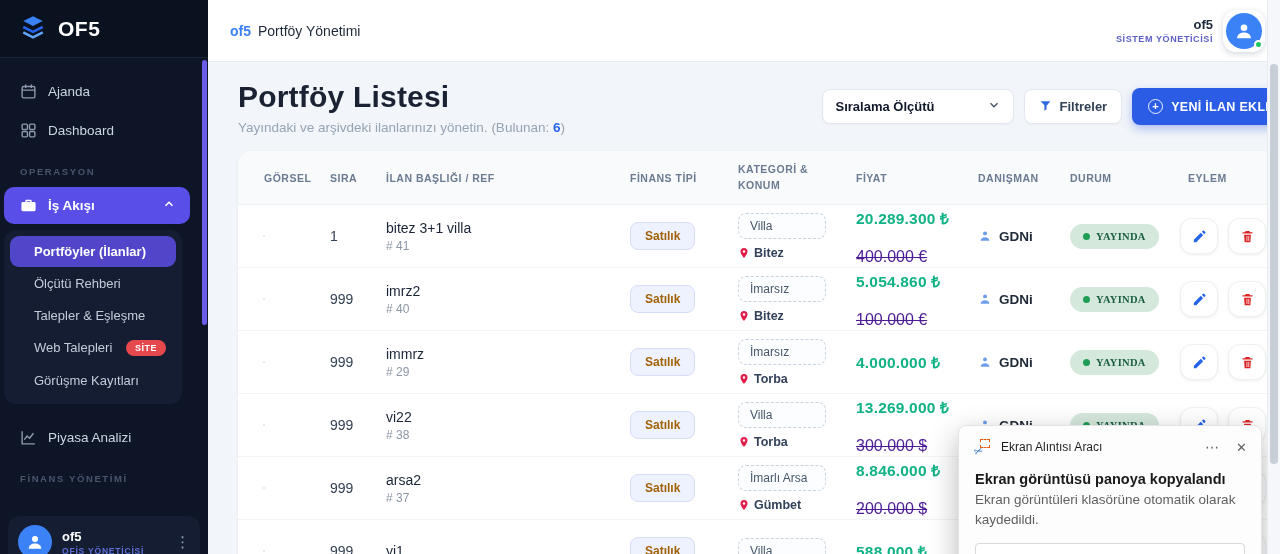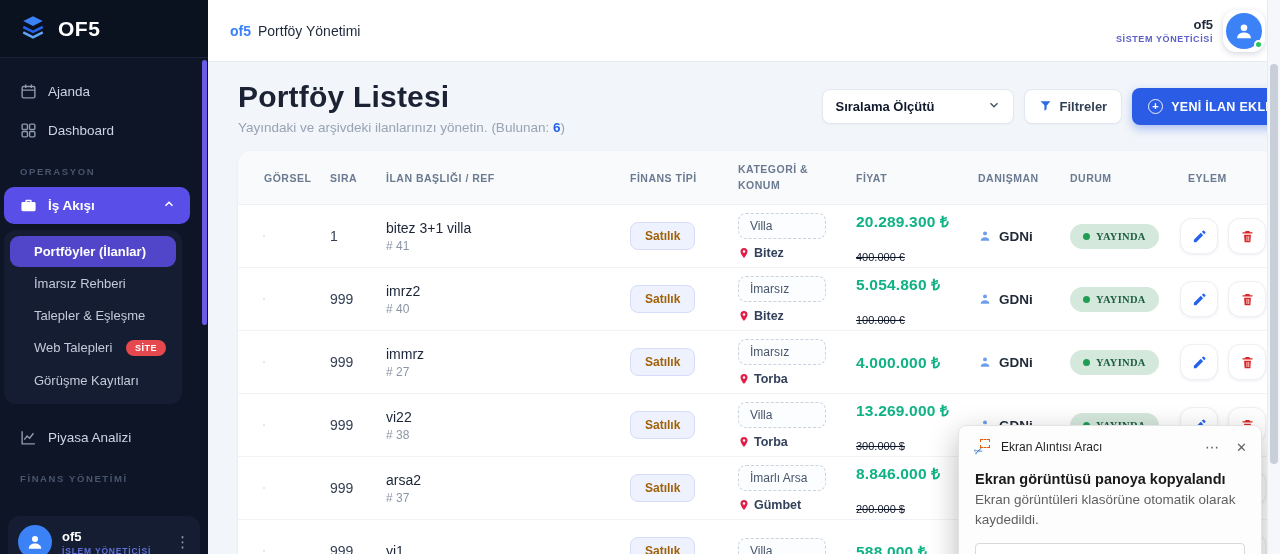--- a/index.html
+++ b/index.html
@@ -68,21 +68,21 @@
   .t4 { background:linear-gradient(165deg,#d3d7cb 0%,#c2cab8 38%,#8fa98f 46%,#17375e 55%,#0a2142 100%); }
   .t5 { background:linear-gradient(135deg,#b56a5e 0%,#d3a18c 35%,#8f4b44 65%,#e0c3ae 100%); }
   .t6 { background:repeating-linear-gradient(180deg,#0d1522 0 7px,#2a3547 7px 9px); }
   .sira { font-size:14px; color:#334155; }
   .rtitle { font-size:14px; font-weight:400; color:#1b2537; }
   .rref { font-size:12px; color:#8b96a6; margin-top:3px; }
   .pill-islem { display:inline-block; background:#eef1fe; border:1px solid #d6dcf9; color:#a16207; font-size:12px; font-weight:700; border-radius:8px; padding:6px 14px; }
   .chip-cat { display:inline-block; background:#fcfdfe; border:1px dashed #c9d3de; color:#47566b; font-size:12px; border-radius:8px; padding:5px 11px; min-width:88px; }
   .loc { display:flex; align-items:center; gap:4px; margin-top:7px; font-size:12.5px; font-weight:700; color:#33415a; }
   .price { font-size:15.5px; font-weight:800; color:#0fb284; letter-spacing:.2px; }
-  .price-alt { font-size:11px; color:#0f172a; text-decoration:line-through; margin-top:19px; }
+  .price-alt { font-size:16px; color:#4c1d95; text-decoration:line-through; margin-top:19px; }
   .agent { display:flex; align-items:center; gap:7px; font-size:13.5px; font-weight:800; color:#1f2937; }
   .pill-status { display:inline-flex; align-items:center; gap:6px; background:#d5e8dc; color:#1b5e41; font-size:10.5px; font-weight:800; letter-spacing:.3px; border-radius:999px; padding:7px 13px;font-family:Liberation Serif, serif; }
   .dot-g { width:7px; height:7px; border-radius:50%; background:#1f9d55; }
   .actions { display:flex; gap:10px; justify-content:flex-end; }
   .act-btn { width:38px; height:36px; background:#fff; border:1px solid #eef0f3; border-radius:12px; display:flex; align-items:center; justify-content:center; cursor:pointer; box-shadow:0 1px 3px rgba(20,40,80,.08); }
 
   
   .toast { position:fixed; left:958px; top:425px; width:304px; height:200px; background:#fdfdfd; border:1px solid #e3e3e3; border-radius:8px; box-shadow:0 10px 30px rgba(0,0,0,.28); z-index:50; }
   .toast-head { display:flex; align-items:center; gap:9px; padding:13px 14px 8px 16px; }
   .toast-app { font-size:12px; color:#1f1f1f; }
@@ -155,21 +155,21 @@
               <path d="M6 15l6-6 6 6"></path>
             </svg>
         </span>
       </div>
 
       <div class="subnav">
         <div class="sub-item active">
           <span>Portföyler (İlanlar)</span>
         </div>
         <div class="sub-item">
-          <span>İmarsız Rehberi</span>
+          <span>Ölçütü Rehberi</span>
         </div>
         <div class="sub-item">
           <span>Talepler &amp; Eşleşme</span>
         </div>
         <div class="sub-item">
           <span>Web Talepleri</span>
           <span class="badge-site">SİTE</span>
         </div>
         <div class="sub-item">
           <span>Görüşme Kayıtları</span>
@@ -191,21 +191,21 @@
 
     <div class="user-card">
       <span class="avatar-sm">
         <svg width="20" height="20" viewBox="0 0 24 24" fill="#ffffff">
             <circle cx="12" cy="8.5" r="3.6"></circle>
             <path d="M4.5 20c0-4 3.4-6.3 7.5-6.3s7.5 2.3 7.5 6.3z"></path>
           </svg>
       </span>
       <span>
         <div class="user-name">of5</div>
-        <div class="user-role">İŞLEM YÖNETİCİSİ</div>
+        <div class="user-role">OFİS YÖNETİCİSİ</div>
       </span>
       <span class="kebab">⋮</span>
     </div>
   </aside>
 
   <div class="main">
     <div class="topbar">
       <span class="brand">
         <b>of5</b><span>Portföy Yönetimi</span>
       </span>
@@ -366,21 +366,21 @@
                   </svg>
                 </span>
               </span>
             </div>
 
             <div class="trow row">
               <span><span class="thumb t3"></span></span>
               <span class="sira">999</span>
               <span>
                 <div class="rtitle">immrz</div>
-                <div class="rref"># 27</div>
+                <div class="rref"># 29</div>
               </span>
               <span><span class="pill-islem">Satılık</span></span>
               <span>
                 <span class="chip-cat">İmarsız</span>
                 <div class="loc">
                   <svg width="12" height="12" viewBox="0 0 24 24" fill="#e11d48">
                     <path d="M12 2a7 7 0 0 0-7 7c0 5.2 7 13 7 13s7-7.8 7-13a7 7 0 0 0-7-7zm0 9.6A2.6 2.6 0 1 1 12 6.4a2.6 2.6 0 0 1 0 5.2z"></path>
                   </svg>
                   <span>Torba</span>
                 </div>

